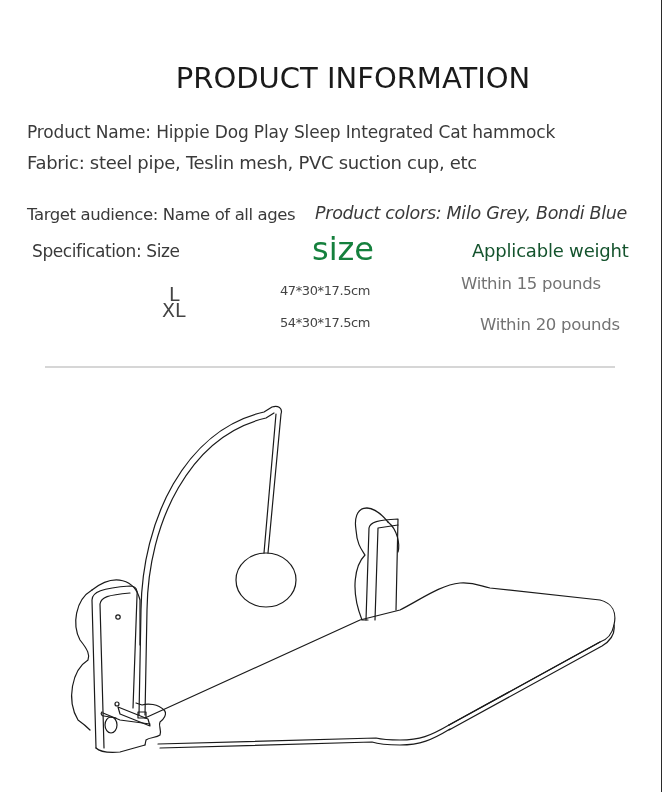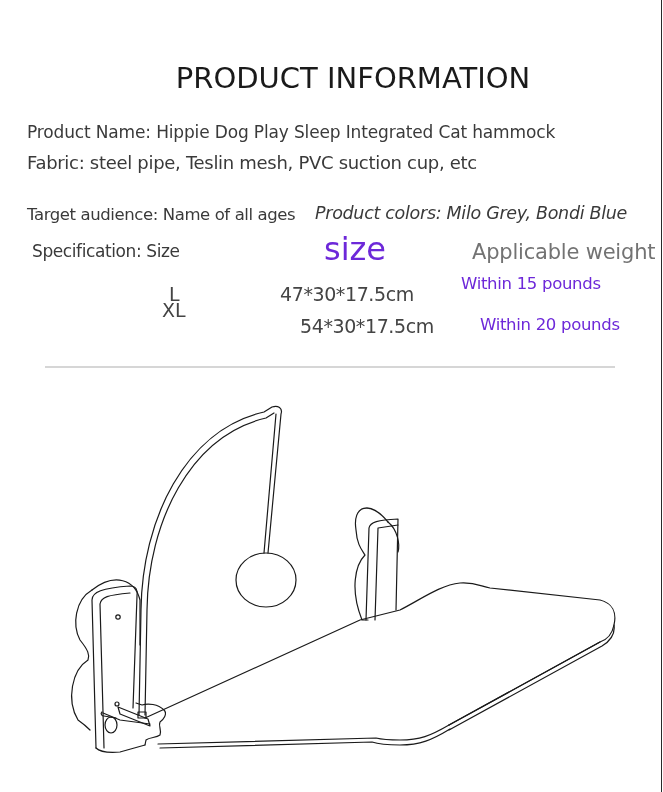--- a/index.html
+++ b/index.html
@@ -7,30 +7,30 @@
          font-family: "DejaVu Sans", "Liberation Sans", sans-serif; }
   .right-border { position: absolute; top: 0; right: 1px; width: 1px; height: 792px; background: #2a2a2a; }
   .title { position: absolute; top: 42px; left: 0; width: 706px; text-align: center;
            font-size: 29px; color: #1a1a1a; letter-spacing: 0px; font-weight: normal; }
   .txt { position: absolute; white-space: nowrap; color: #3a3a3a; }
   .l1 { top: 122px; left: 27px; font-size: 17px; letter-spacing: -0.15px; }
   .l2 { top: 152px; left: 27px; font-size: 18px; letter-spacing: -0.3px; }
   .l3a { top: 205px; left: 27px; font-size: 16.5px; letter-spacing: -0.4px; }
   .l3b { top: 203px; left: 315px; font-size: 17.5px; letter-spacing: -0.3px; font-style: italic; }
   .spec-label { top: 241px; left: 32px; font-size: 17px; letter-spacing: -0.4px; }
-  .spec-size-h { top: 230px; left: 324px; font-size: 32px; color: #6d28d9; text-align: center; }
-  .spec-weight-h { top: 240px; left: 472px; font-size: 21px; color: #737373; letter-spacing: -0.2px; }
+  .spec-size-h { top: 230px; left: 312px; font-size: 32px; color: #15803d; text-align: center; }
+  .spec-weight-h { top: 240px; left: 472px; font-size: 18px; color: #14532d; letter-spacing: -0.2px; }
   .row-size { font-size: 19px; color: #444; }
-  .row-dim { font-size: 19px; color: #444; letter-spacing: -0.4px; }
-  .row-wt { font-size: 16.5px; color: #6d28d9; letter-spacing: -0.3px; }
+  .row-dim { font-size: 13px; color: #444; letter-spacing: -0.4px; }
+  .row-wt { font-size: 16.5px; color: #737373; letter-spacing: -0.3px; }
   .r1-size { top: 283px; left: 169px; }
   .r1-dim  { top: 283px; left: 280px; }
   .r1-wt   { top: 274px; left: 461px; }
   .r2-size { top: 299px; left: 162px; }
-  .r2-dim  { top: 315px; left: 280px; margin-left: 20px; }
+  .r2-dim  { top: 315px; left: 280px; }
   .r2-wt   { top: 315px; left: 480px; }
   .divider { position: absolute; top: 366px; left: 45px; width: 570px; height: 2px; background: #d6d6d6; }
   .illus { position: absolute; top: 380px; left: 0; width: 663px; height: 412px; }
 </style>
 </head>
 <body>
 
 <div class="right-border"></div>
 
 <h1 class="title">PRODUCT INFORMATION</h1>

